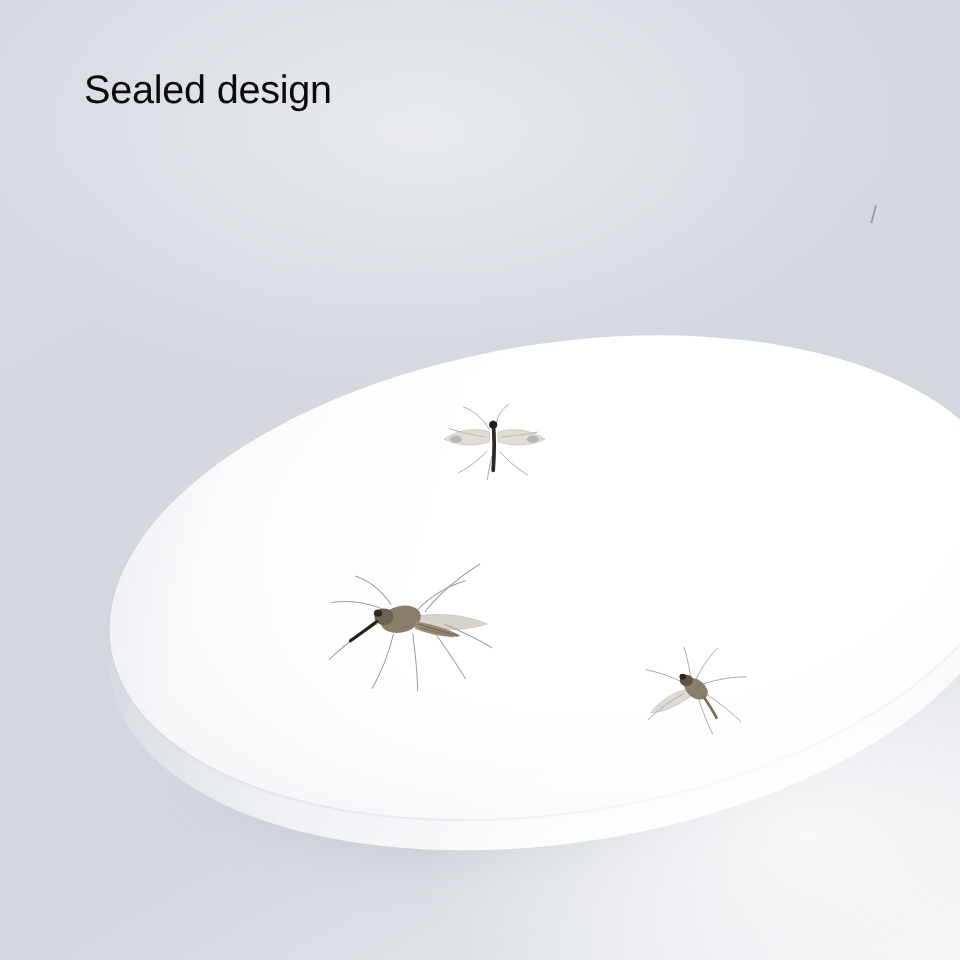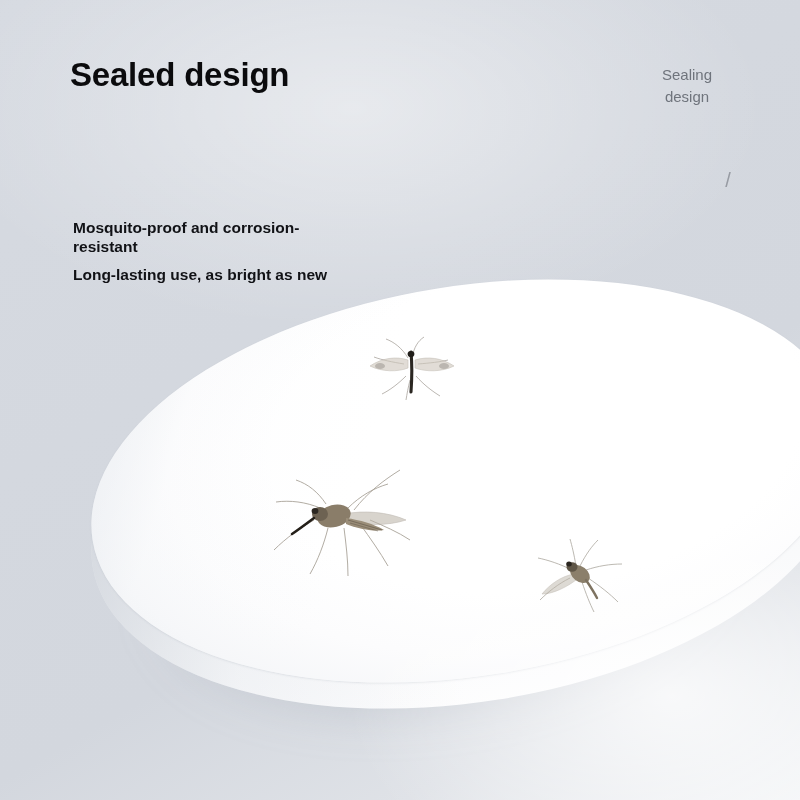--- a/index.html
+++ b/index.html
@@ -98,21 +98,21 @@
     position: absolute;
     inset: 0;
     border-radius: 50%;
     background: linear-gradient(115deg, rgba(226,230,236,0.65) 0%, rgba(246,248,250,0.2) 16%, rgba(255,255,255,0) 38%);
   }
 
   
   .headline-1, .headline-2 {
     position: absolute;
     color: #0b0b0d;
-    font-weight: bold;
+    font-weight: normal;
     letter-spacing: -0.2px;
     white-space: nowrap;
   }
   .headline-1 {
     left: 70px;
     top: 56px;
     font-size: 33px;
   }
   .headline-2 {
     left: 70px;
@@ -237,22 +237,16 @@
     <g>
       <ellipse cx="52" cy="38" rx="11" ry="7.5" fill="#8b7f6b" transform="rotate(38 52 38)"></ellipse>
       <ellipse cx="44" cy="31" rx="5.5" ry="4.8" fill="#5f5647"></ellipse>
       <path d="M58 44 C62 50, 66 56, 69 62" stroke="#7d7260" stroke-width="2.4" fill="none" stroke-linecap="round"></path>
       <ellipse cx="41" cy="28" rx="2.8" ry="2.5" fill="#2a251f"></ellipse>
     </g>
   </svg>
 
   <div class="headline-1">Sealed design</div>
 
-  <div class="sub sub-1">Mosquito-proof and corrosion-resistant</div>
-  <div class="sub sub-2">Long-lasting use, as bright as new</div>
-
-  <div class="corner-note">
-    <div>Sealing</div>
-    <div>design</div>
-  </div>
+
   <div class="corner-slash">/</div>
 
 </div>
 
 </body></html>

